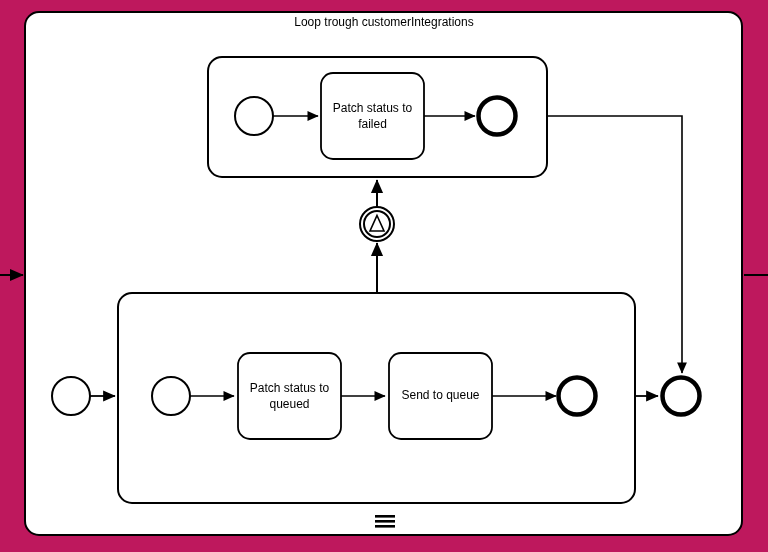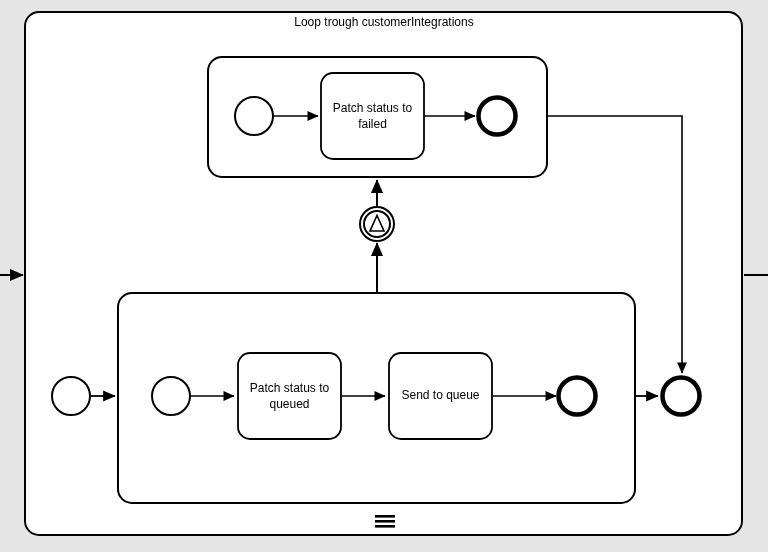--- a/index.html
+++ b/index.html
@@ -10,21 +10,21 @@
   body {
     width: 768px;
     height: 552px;
     font-family: "Liberation Sans", sans-serif;
     overflow: hidden;
   }
   #canvas {
     position: relative;
     width: 768px;
     height: 552px;
-    background: #e5e5e5;
+    background: #be185d;
   }
   #diagram-svg {
     position: absolute;
     left: 0;
     top: 0;
   }
   .bpmn-label {
     font-family: "Liberation Sans", sans-serif;
     font-size: 12px;
     fill: #000000;

